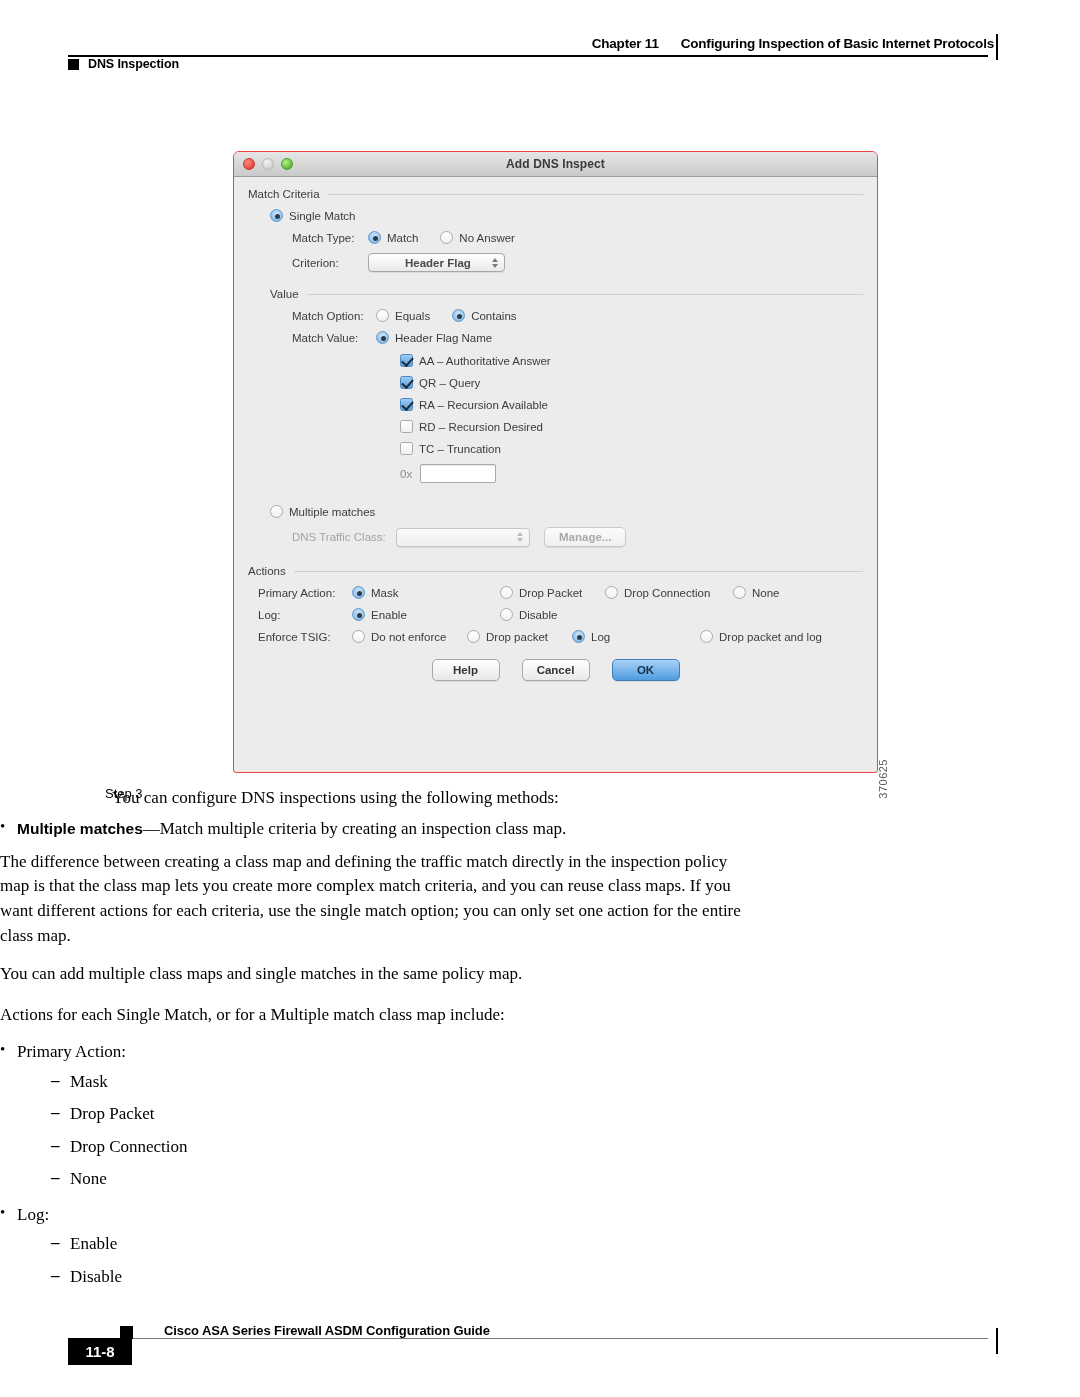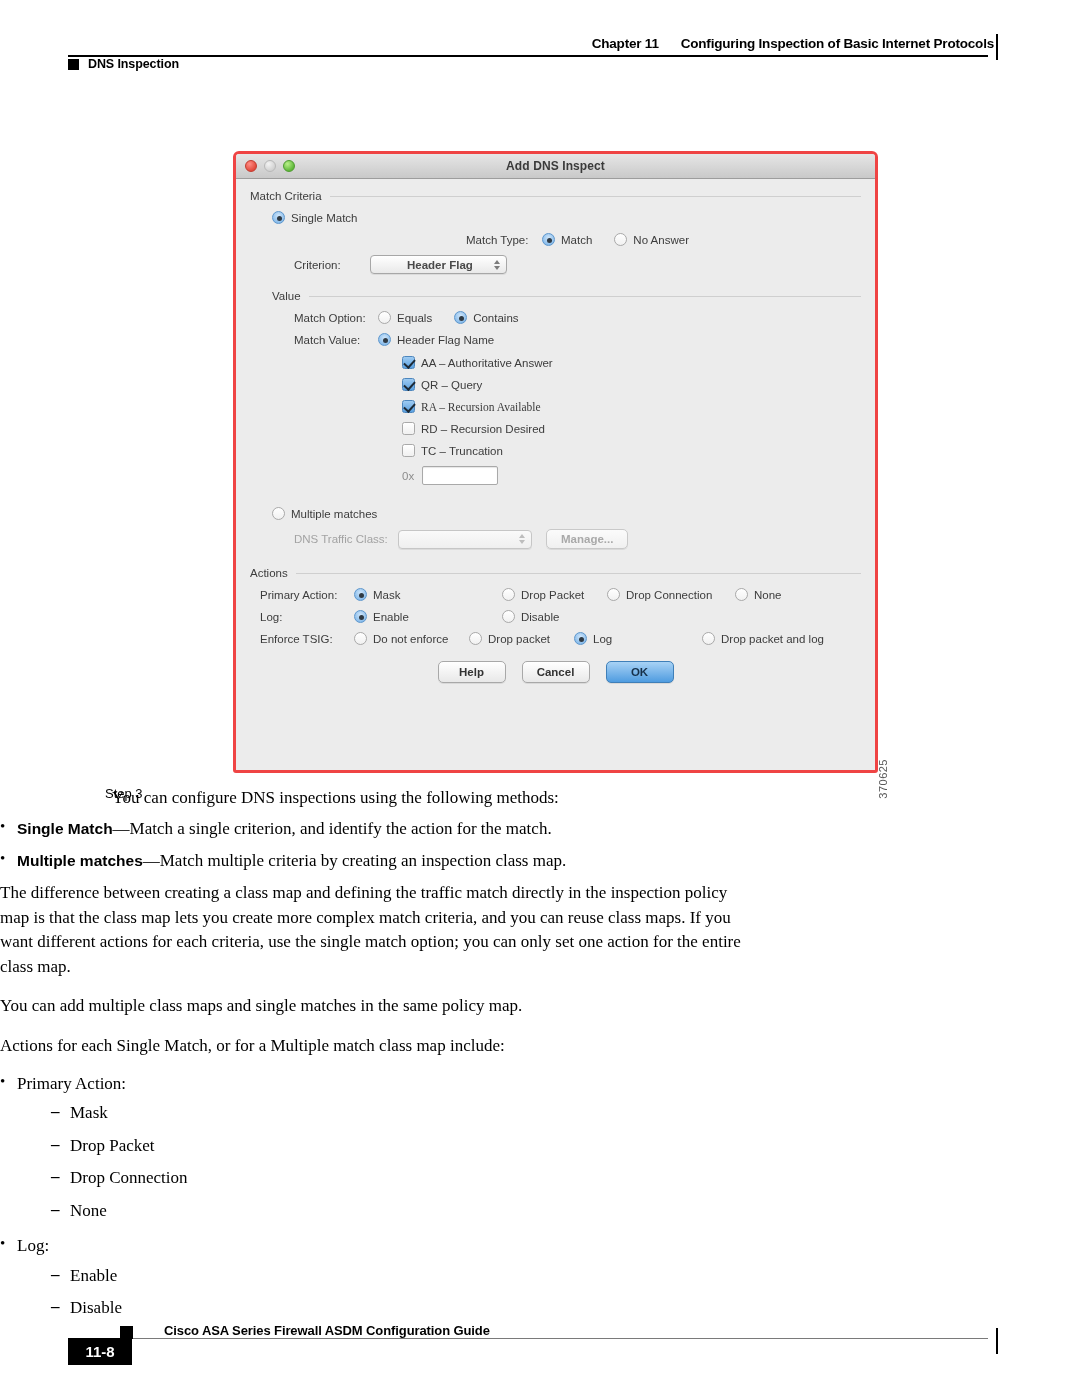--- a/index.html
+++ b/index.html
@@ -33,21 +33,21 @@
     font-weight:bold; font-size:12.5px; letter-spacing:-0.1px;
     display:flex; align-items:center; gap:9px;
   }
   .hdr-sq { width:11px; height:11px; background:#000; display:inline-block; }
 
   
   .figure { position:absolute; left:233px; top:151px; width:645px; height:622px; }
   .dialog {
     position:absolute; left:0; top:0; width:645px; height:622px;
     background:#ececec;
-    border:3px solid #ef4444;
+    border:1px solid #ef4444;
     border-radius:6px 6px 3px 3px;
     overflow:hidden;
     font-family:"Liberation Sans", sans-serif;
     font-size:11.5px;
     color:#2b2b2b;
   }
   .titlebar {
     height:25px; width:100%;
     background:linear-gradient(#e6e6e6,#c9c9c9);
     border-bottom:1px solid #9d9d9d;
@@ -119,21 +119,21 @@
     border:1px solid #a8a8a8; border-radius:5px;
     background:linear-gradient(#ffffff,#e8e8e8);
     font-family:"Liberation Sans", sans-serif;
     font-size:11.5px; font-weight:bold; color:#333;
     display:inline-flex; align-items:center; justify-content:center;
     box-shadow:0 1px 0 rgba(0,0,0,.08);
   }
   .btn.primary { background:linear-gradient(#a8d2f5,#4f9ce0); border:1px solid #3f7fb8; color:#16304a; }
   .btn.dim { color:#a9a9a9; border-color:#c9c9c9; background:linear-gradient(#fbfbfb,#f0f0f0); }
 
-  .btnbar { display:flex; justify-content:center; gap:16px; margin-top:16px; }
+  .btnbar { display:flex; justify-content:center; gap:22px; margin-top:16px; }
 
   
   .fig-id {
     position:absolute; right:-11px; bottom:14px;
     transform:rotate(-90deg); transform-origin:100% 100%;
     font-family:"Liberation Sans", sans-serif;
     font-size:11px; color:#5a5a5a; letter-spacing:0.5px;
   }
 
   
@@ -209,21 +209,21 @@
         <span class="grp-rule"></span>
       </div>
 
       <div class="row" style="margin-left:22px;">
         <span class="opt">
           <span class="radio on"></span>
           <span>Single Match</span>
         </span>
       </div>
 
-      <div class="row" style="margin-left:44px;justify-content:center;">
+      <div class="row" style="margin-left:44px;">
         <span class="lbl" style="width:72px;">Match Type:</span>
         <span class="opt" style="margin-left:4px;">
           <span class="radio on"></span>
           <span>Match</span>
         </span>
         <span class="opt" style="margin-left:22px;">
           <span class="radio"></span>
           <span>No Answer</span>
         </span>
       </div>
@@ -269,21 +269,21 @@
           <span class="cbx on"></span>
           <span>AA – Authoritative Answer</span>
         </span>
       </div>
       <div class="row" style="margin-left:152px;">
         <span class="opt">
           <span class="cbx on"></span>
           <span>QR – Query</span>
         </span>
       </div>
-      <div class="row" style="margin-left:152px;font-family:Liberation Serif, serif;">
+      <div class="row" style="margin-left:152px;">
         <span class="opt">
           <span class="cbx on"></span>
           <span>RA – Recursion Available</span>
         </span>
       </div>
       <div class="row" style="margin-left:152px;">
         <span class="opt">
           <span class="cbx"></span>
           <span>RD – Recursion Desired</span>
         </span>
@@ -389,21 +389,20 @@
 </div>
 
 <div class="body-copy">
 
   <div class="step">
     <div class="step-num">Step 3</div>
     <div class="step-body">You can configure DNS inspections using the following methods:</div>
   </div>
 
   <ul class="b1 indent">
-    <li><b>Single Match</b><span>—Match a single criterion, and identify the action for the match.</span></li>
     <li><b>Multiple matches</b><span>—Match multiple criteria by creating an inspection class map.</span></li>
   </ul>
 
   <p class="para indent">The difference between creating a class map and defining the traffic match directly in the inspection policy map is that the class map lets you create more complex match criteria, and you can reuse class maps. If you want different actions for each criteria, use the single match option; you can only set one action for the entire class map.</p>
   <p class="para indent" style="margin-top:14px;">You can add multiple class maps and single matches in the same policy map.</p>
   <p class="para indent" style="margin-top:16px;">Actions for each Single Match, or for a Multiple match class map include:</p>
 
   <ul class="b1 indent" style="margin-top:12px;">
     <li>
       <span>Primary Action:</span>

